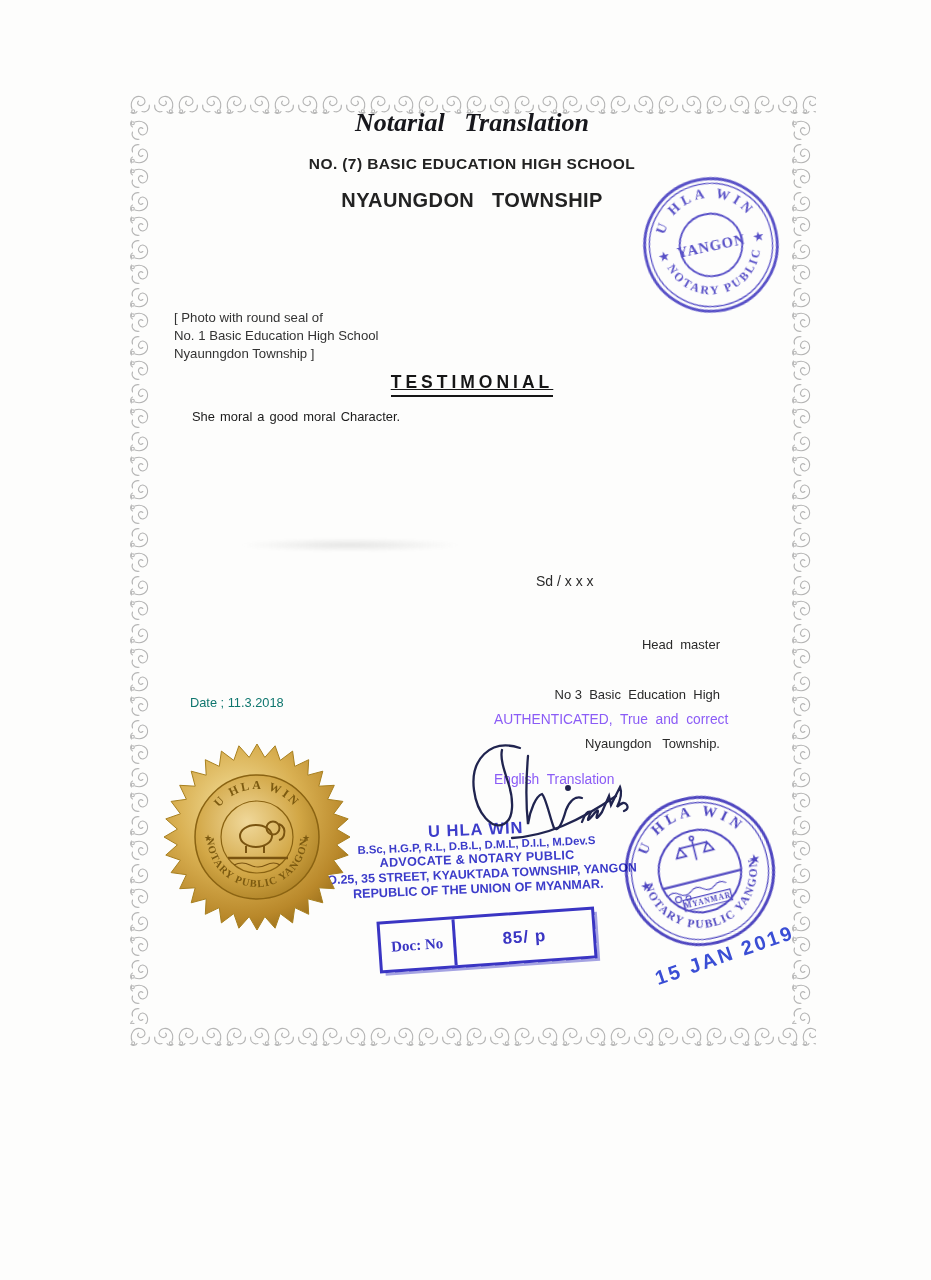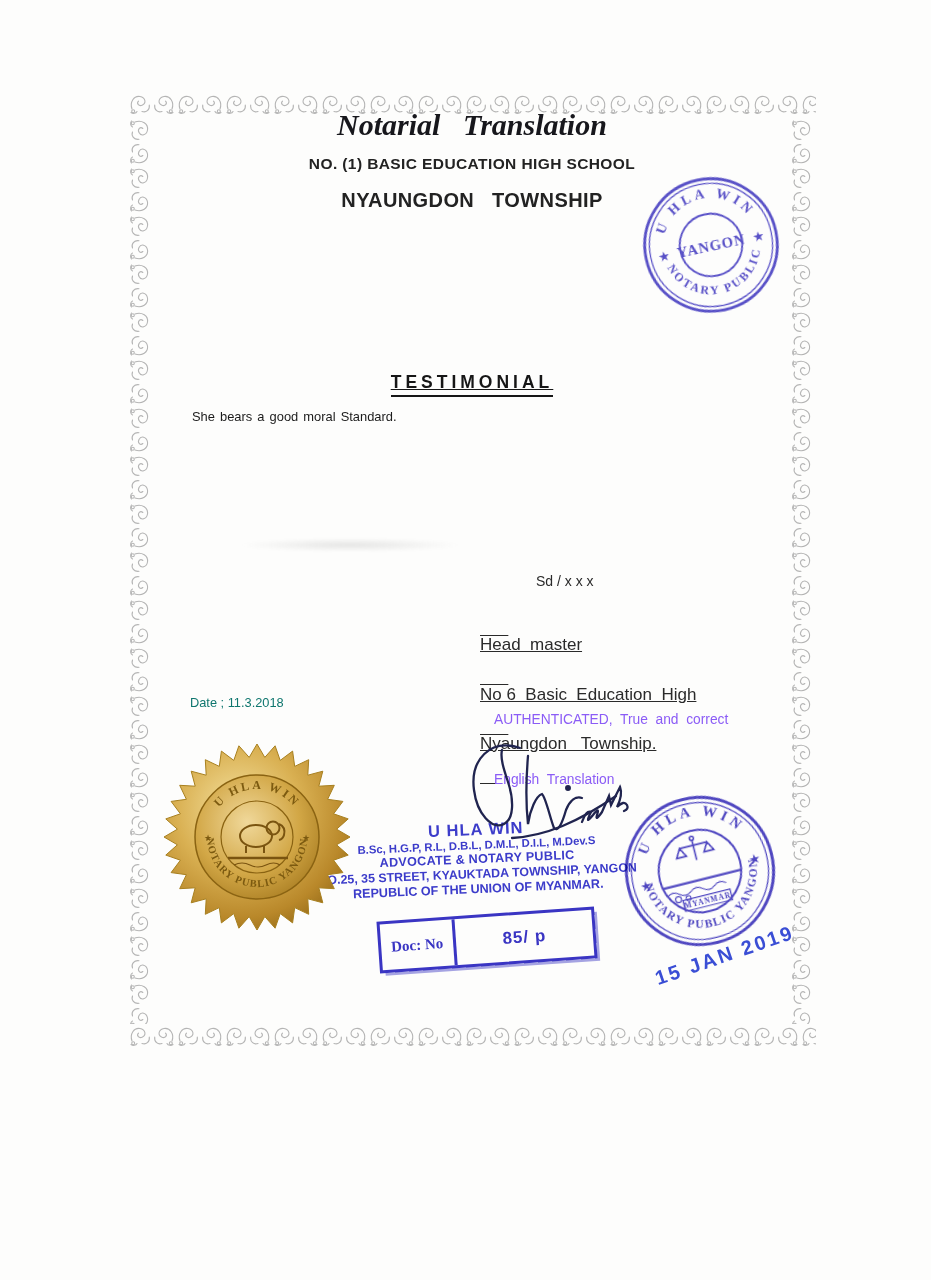--- a/index.html
+++ b/index.html
@@ -15,36 +15,36 @@
   #band-top{top:0;}
   #band-bottom{bottom:0;}
   #band-left{left:0;}
   #band-right{right:0;}
 
   .abs{position:absolute;}
   .centered{left:0;right:0;text-align:center;}
   .pre{white-space:pre;}
 
   .doc-title{top:16px;font-family:"Liberation Serif",serif;font-weight:bold;font-style:italic;
-             font-size:30px;color:#17171c;text-align:center;}
+             font-size:26px;color:#17171c;text-align:center;}
   .school-line{top:63px;font-weight:bold;font-size:15.5px;letter-spacing:.4px;color:#222;}
   .township-line{top:97px;font-weight:bold;font-size:20px;letter-spacing:.4px;color:#222;}
   .photo-note{left:46px;top:217px;font-size:13.2px;line-height:18px;color:#333;}
   .heading-wrap{top:280px;}
   .heading-text{display:inline-block;font-weight:bold;font-size:17.5px;letter-spacing:4px;
                 border-bottom:2.5px solid #161616;padding-bottom:2px;color:#161616;text-decoration:underline;}
   .body-text{left:34px;top:318px;width:604px;font-size:12.9px;line-height:14.8px;
              text-align:justify;word-spacing:1.5px;color:#1b1b1b;}
   .body-text p{margin:0;}
   .indent1{text-indent:92px;}
   .indent2{text-indent:37px;}
   .indent3{text-indent:30px;text-align:left;}
   .sd-line{left:408px;top:481px;font-size:14px;color:#2a2a2a;}
-  .signatory{left:352px;top:512px;width:240px;text-align:left;font-size:17px;
-             line-height:16.5px;color:#2a2a2a;text-decoration:underline;}
+  .signatory{left:352px;top:512px;width:240px;text-align:right;font-size:13px;
+             line-height:16.5px;color:#2a2a2a;}
   .auth-block{left:366px;top:578px;font-size:13.8px;line-height:20px;color:#8b5cf6;}
   .date-line{left:62px;top:603px;font-size:12.8px;color:#0f766e;}
 
   .stamp{filter:blur(.25px);mix-blend-mode:multiply;}
   .stamp-top-right{left:512px;top:82px;width:142px;height:142px;transform:rotate(-12deg);opacity:.93;}
   .stamp-bottom-right{left:494px;top:701px;width:156px;height:156px;transform:rotate(-14deg);opacity:.95;z-index:6;}
   .gold-seal{left:34px;top:650px;width:190px;height:190px;z-index:7;}
   .signature{left:292px;top:646px;width:230px;height:118px;z-index:5;}
 
   .notary-block{left:186px;top:728px;width:326px;text-align:center;transform:rotate(-2.4deg);
@@ -1152,36 +1152,41 @@
     <g stroke="#a9a9a9" fill="none" stroke-width="1.1" stroke-linecap="round">
       <path d="M4 17 C1.5 10 6 3.5 12 4.5 C17.5 5.5 18.5 11 14.5 13 C11 14.8 8.2 11.5 10.5 9.2"></path>
       <path d="M14 19.5 C18 21 22 18 21.3 13"></path>
       <path d="M3 20.5 C5 22 8 21.5 9 19.5"></path>
       <circle cx="5.2" cy="19.2" r="1.5"></circle>
     </g>
   </svg>
       </div>
 
     <div class="abs centered doc-title pre">Notarial   Translation</div>
-    <div class="abs centered school-line pre">NO. (1) BASIC EDUCATION HIGH SCHOOL</div>
+    <div class="abs centered school-line pre">NO. (7) BASIC EDUCATION HIGH SCHOOL</div>
     <div class="abs centered township-line pre">NYAUNGDON   TOWNSHIP</div>
 
+    <div class="abs photo-note">
+      <div>[ Photo with round seal of</div>
+      <div>No. 1 Basic Education High School</div>
+      <div>Nyaunngdon  Township ]</div>
+    </div>
 
     <div class="abs centered heading-wrap">
       <span class="heading-text">TESTIMONIAL</span>
     </div>
 
     <div class="abs body-text">
-      <p class="indent3">She bears a good moral Standard.</p>
+      <p class="indent3">She moral a good moral Character.</p>
     </div>
 
     <div class="abs sd-line pre">Sd / x x x</div>
     <div class="abs signatory pre">
       <div>Head  master</div>
-      <div>No 6  Basic  Education  High</div>
+      <div>No 3  Basic  Education  High</div>
       <div>Nyaungdon   Township.</div>
     </div>
 
     <div class="abs auth-block pre">
       <div>AUTHENTICATED,  True  and  correct</div>
       <div>English  Translation</div>
     </div>
     <div class="abs date-line">Date ; 11.3.2018</div>
 
     <div class="smudge" style="left:112px;top:446px;width:220px;height:14px;"></div>

